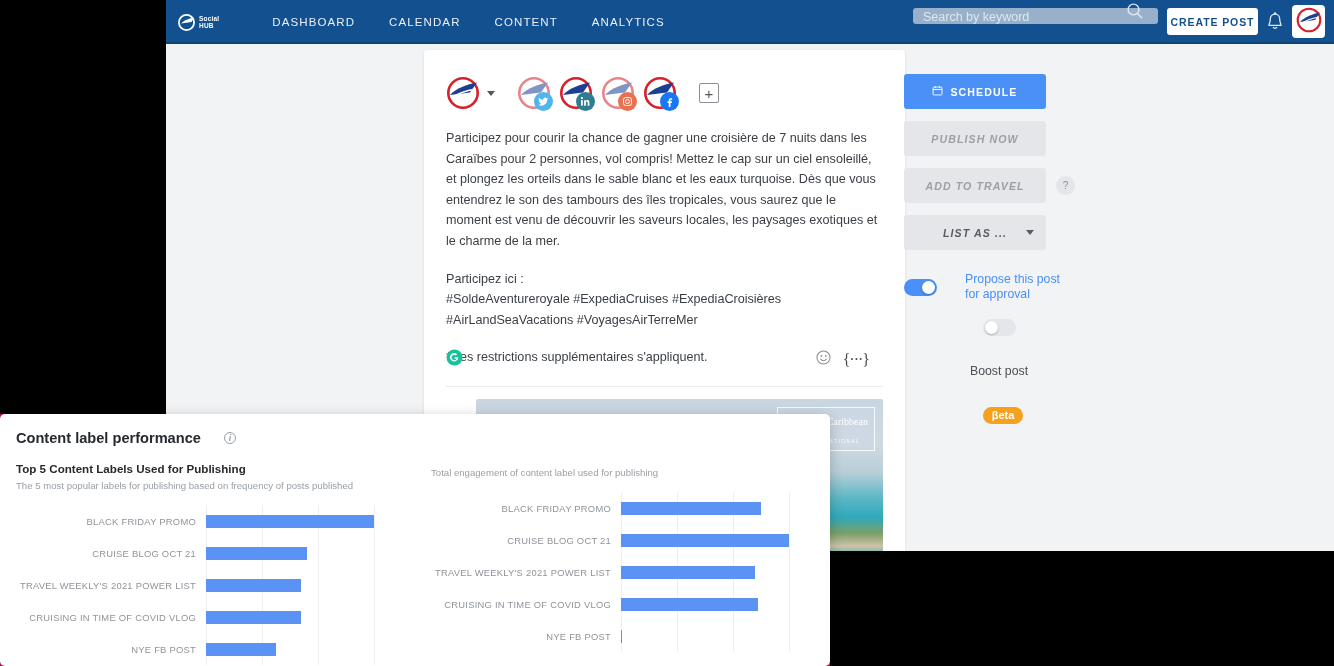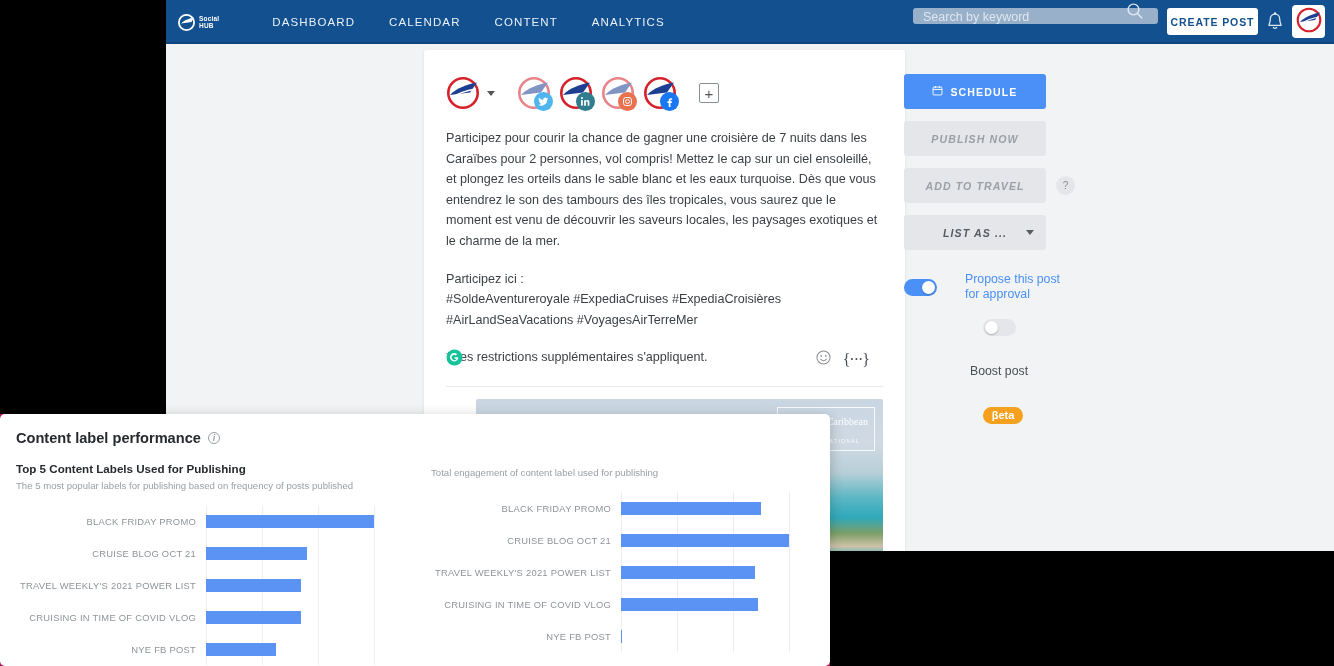--- a/index.html
+++ b/index.html
@@ -188,21 +188,21 @@
   }
 
   
   .analytics {
     position: absolute; left: 0; top: 414px; width: 830px; height: 252px;
     background: #fff; border-radius: 5px;
     box-shadow: 0 3px 14px rgba(0,0,0,.22);
     overflow: hidden;
   }
   .an-title {
-    display: flex; align-items: center; gap: 7px;
+    display: flex; align-items: center; gap: 23px;
     padding: 16px 0 0 16px; font-size: 14.6px; font-weight: bold; color: #26292d;
   }
   .info-i {
     width: 12px; height: 12px; border: 1px solid #9aa0a6; border-radius: 50%;
     color: #9aa0a6; font-size: 9px; font-style: italic;
     display: flex; align-items: center; justify-content: center; cursor: pointer;
   }
   .charts { display: flex; margin-top: 16px; }
   .chart-col { width: 415px; padding-left: 16px; }
   .chart-h { font-size: 11.6px; font-weight: bold; color: #26292d; }

